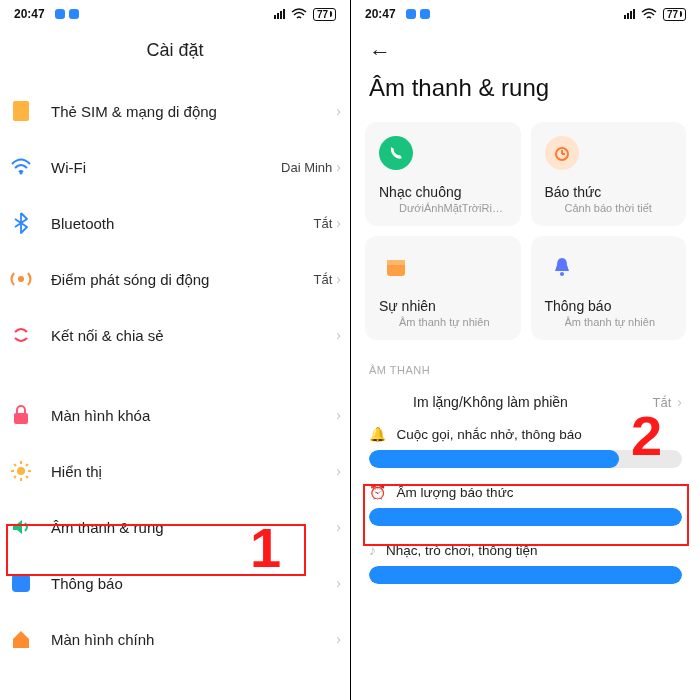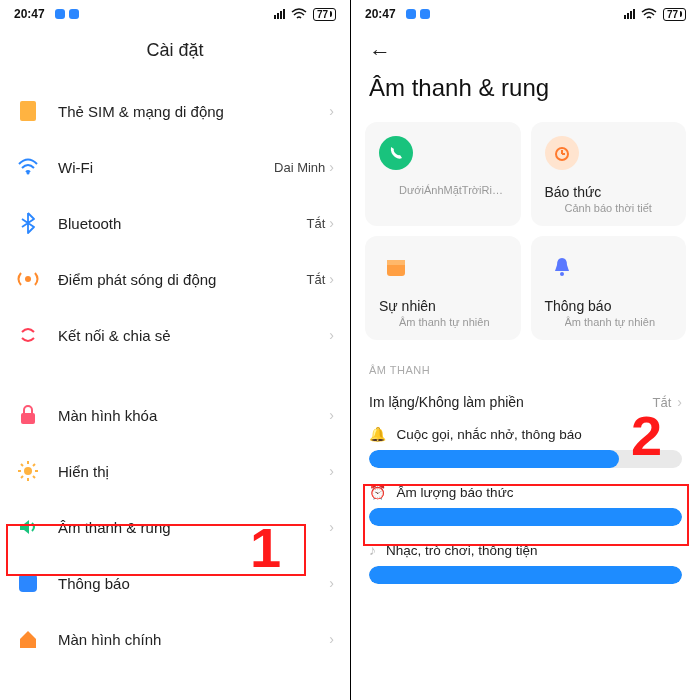--- a/index.html
+++ b/index.html
@@ -15,21 +15,21 @@
   .status .sp { flex: 1; }
   .status .sig { display:flex; align-items:flex-end; gap:1px; margin-right:6px;}
   .status .sig i { width:2px; background:#111; display:block;}
   .status .sig i:nth-child(1){height:4px;} .status .sig i:nth-child(2){height:6px;}
   .status .sig i:nth-child(3){height:8px;} .status .sig i:nth-child(4){height:10px;}
   .status .batt { border:1px solid #111; border-radius:3px; padding:0 3px; font-size:10px; display:flex; align-items:center;}
   .status .batt::after{content:""; width:2px; height:6px; background:#111; margin-left:2px; border-radius:0 2px 2px 0;}
 
   .title { text-align:center; font-size:18px; font-weight:500; color:#222; padding: 12px 0 22px; }
 
-  .list { padding: 0 16px; }
+  .list { padding: 0 9px; }
   .row { display:flex; align-items:center; height:56px; position:relative; }
   .row .icon { width:24px; height:24px; margin-right:18px; display:flex; align-items:center; justify-content:center; font-size:16px;}
   .row .label { flex:1; font-size:15px; color:#222; font-weight:500;}
   .row .trail { font-size:13px; color:#404040; margin-right:4px;}
   .row .chev { color:#c8c8c8; font-size:14px;}
   .gap { height:24px; }
 
   .hl { position:absolute; border:2px solid #ff1a1a; pointer-events:none; }
   .marker { position:absolute; font-size:56px; font-weight:900; color:#ff1a1a; line-height:1; pointer-events:none; font-family: Arial, sans-serif;}
 
@@ -40,21 +40,21 @@
   .cards { display:flex; flex-wrap:wrap; gap:10px; padding: 0 14px; }
   .card { width:calc(50% - 5px); background:#f7f7f7; border-radius:12px; padding:14px 14px 12px; }
   .card .ci { width:34px; height:34px; border-radius:50%; display:flex; align-items:center; justify-content:center; margin-bottom:14px; font-size:16px;}
   .ci-green{background:#19c37d;color:#fff;}
   .ci-orange{background:#ffe4cf;color:#ff7a2e;}
   .card .ct { font-size:14px; font-weight:500; color:#222; margin-bottom:2px;}
   .card .cs { font-size:11px; color:#999; white-space:nowrap; overflow:hidden; text-overflow:ellipsis;margin-left:20px;}
 
   .sect { font-size:11px; color:#aaa; letter-spacing:0.5px; padding: 24px 18px 8px; }
   .row2 { display:flex; align-items:center; padding: 10px 18px; }
-  .row2 .label { flex:1; font-size:14px; color:#222; font-weight:500;}
+  .row2 .label { flex:1; font-size:14px; color:#222; font-weight:500;margin-left:44px;}
   .row2 .trail { font-size:13px; color:#999; margin-right:6px;}
   .row2 .chev { color:#c8c8c8; font-size:14px;}
   .slrow { padding: 6px 18px 10px; }
   .slhead { display:flex; align-items:center; margin-bottom:8px;}
   .slhead .si { color:#bbb; font-size:14px; margin-right:10px;}
   .slhead .sl { font-size:13.5px; color:#222;}
   .track { height:18px; background:#e9e9e9; border-radius:10px; position:relative; overflow:hidden;}
   .fill { position:absolute; left:0; top:0; bottom:0; background:#1e8cff; border-radius:10px;}
 
   
@@ -237,20 +237,21 @@
   </div>
   <div class="h1">Âm thanh &amp; rung</div>
 
   <div class="cards">
     <div class="card">
       <div class="ci ci-green">
           <svg width="16" height="16">
             <path d="M3 2 Q2 8 7 12 Q11 15 14 13 L12 10 Q10 11 7 8 Q5 5 6 4 Z" fill="#fff"></path>
           </svg>
         </div>
+      <div class="ct">Nhạc chuông</div>
       <div class="cs">DướiÁnhMặtTrờiRin...</div>
     </div>
     <div class="card">
       <div class="ci ci-orange">
           <svg width="18" height="18">
             <circle cx="9" cy="10" r="6" fill="none" stroke="#ff7a2e" stroke-width="2"></circle>
             <line x1="9" y1="10" x2="9" y2="6" stroke="#ff7a2e" stroke-width="2"></line>
             <line x1="9" y1="10" x2="12" y2="10" stroke="#ff7a2e" stroke-width="2"></line>
           </svg>
         </div>

